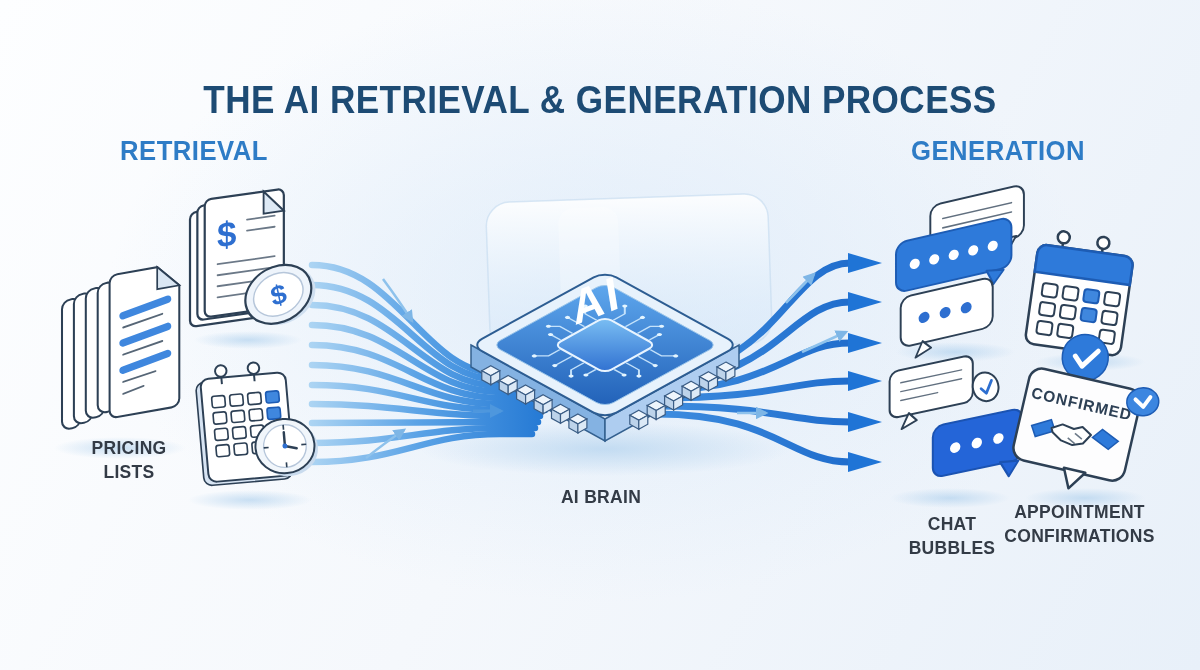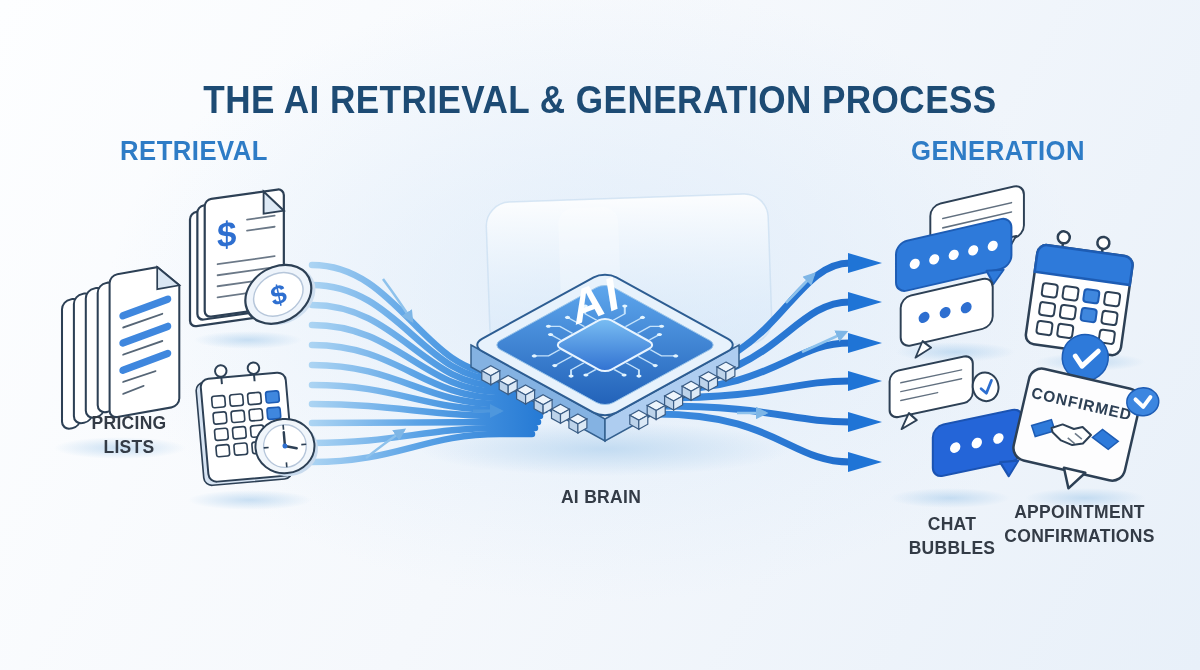--- a/index.html
+++ b/index.html
@@ -18,21 +18,21 @@
   .section-label{
     position:absolute;font-size:27px;font-weight:600;color:#2e7cc6;
     letter-spacing:.5px;text-align:center;transform:scaleX(.95);
   }
   .section-label.retrieval{left:94px;top:136px;width:200px;}
   .section-label.generation{left:898px;top:136px;width:200px;}
   .node-label{
     position:absolute;font-size:17.5px;font-weight:600;color:#333b46;
     text-align:center;line-height:1.35;letter-spacing:.3px;
   }
-  .lbl-pricing{left:64px;top:412px;width:130px;}
+  .lbl-pricing{left:64px;top:437px;width:130px;}
   .lbl-schedules{left:165px;top:506px;width:150px;}
   .lbl-aibrain{left:531px;top:486px;width:140px;}
   .lbl-chat{left:887px;top:501px;width:130px;margin-top:12px;}
   .lbl-appt{left:992px;top:501px;width:175px;}
   svg.scene{position:absolute;left:0;top:0;}
   svg text{font-family:"Liberation Sans",sans-serif;}
 </style>
 </head>
 <body>
 

